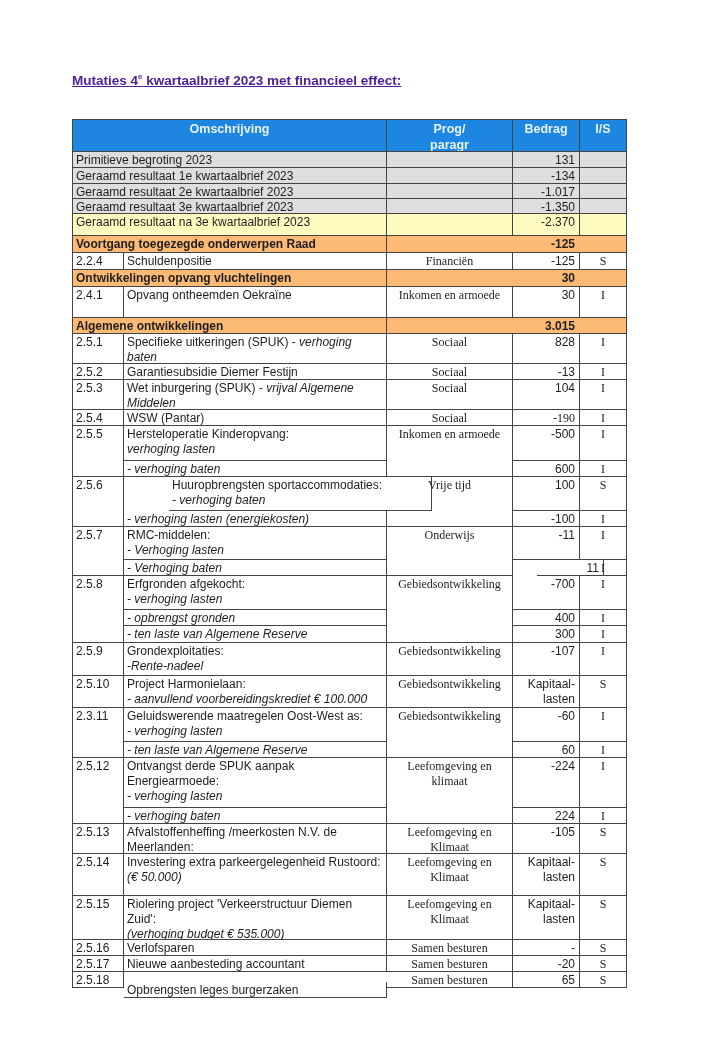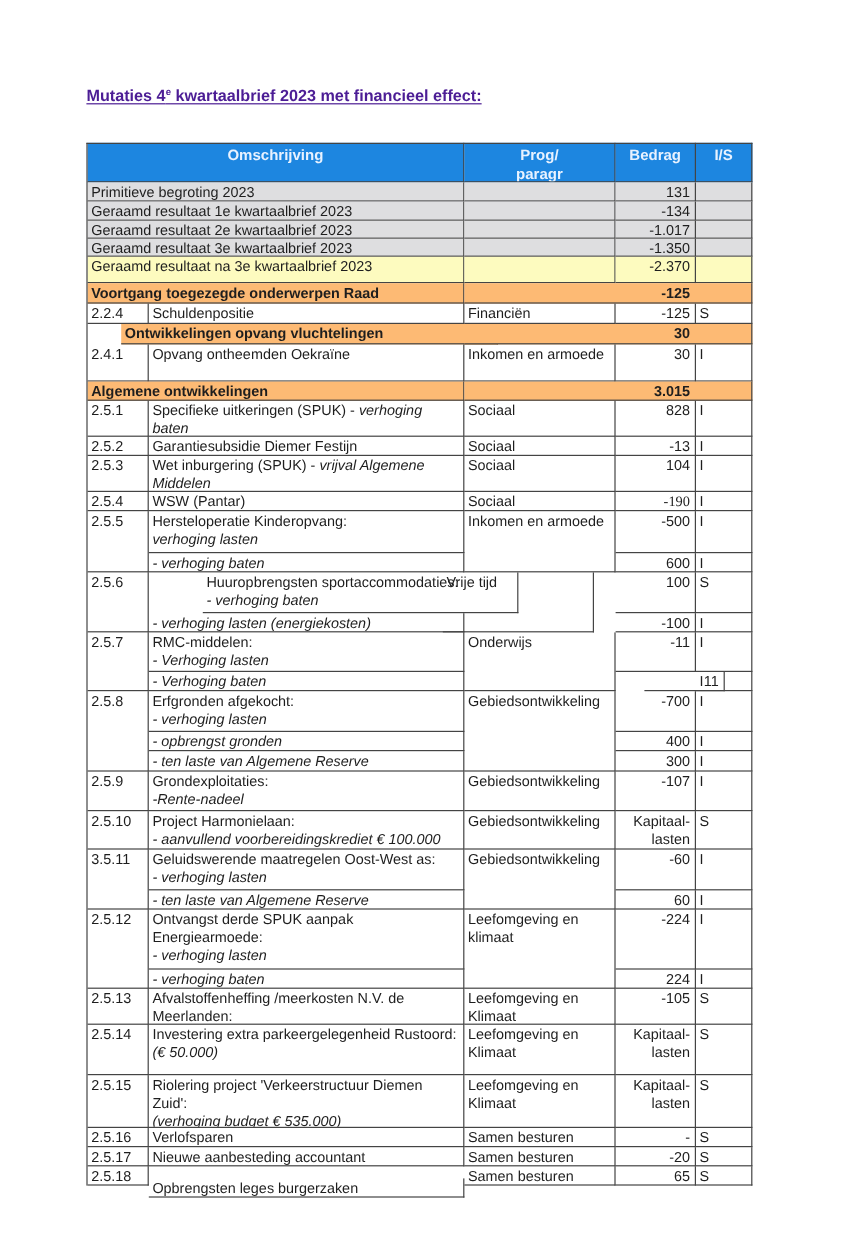--- a/index.html
+++ b/index.html
@@ -9,21 +9,21 @@
            text-decoration:underline; color:#4c1d95; white-space:nowrap; }
   .title sup { font-size:8px; }
   #tbl { position:absolute; left:73px; top:119px; width:554px; }
   .cell { position:absolute; box-sizing:border-box; border-right:1px solid #444; border-bottom:1px solid #444;
           font-size:12px; line-height:15px; padding:1px 3px; overflow:hidden; }
   .hdr { background:#1d86e0; color:#e8f2ff; font-weight:bold; text-align:center; font-size:12.5px; line-height:16px; padding-top:2px; }
   .grey { background:#dedee0; }
   .yellow { background:#fdfbbf; }
   .sect { background:#fdba74; font-weight:bold; }
   .r { text-align:right; padding-right:4px; }
-  .c { text-align:left; }
+  .c { text-align:center;font-family:Liberation Serif, serif; }
   i, .it { font-style:italic; }
   .outer { position:absolute; left:72px; top:119px; width:555px; height:869px;
            border-left:1px solid #444; border-top:1px solid #444; box-sizing:border-box; pointer-events:none; }
 </style>
 </head>
 <body>
 
 <div class="title"><span>Mutaties 4</span><sup>e</sup><span> kwartaalbrief 2023 met financieel effect:</span></div>
 
 <div id="tbl">
@@ -53,21 +53,21 @@
     <div class="cell yellow" style="left: 507px; top: 95px; width: 47px; height: 22px;"></div>
     <div class="cell sect" style="left: 0px; top: 117px; width: 314px; height: 17px;">Voortgang toegezegde onderwerpen Raad</div>
     <div class="cell sect" style="left: 314px; top: 117px; width: 240px; height: 17px;">
       <div style="position:absolute;right:51px;top:1px">-125</div>
     </div>
     <div class="cell " style="left: 0px; top: 134px; width: 51px; height: 17px;">2.2.4</div>
     <div class="cell " style="left: 51px; top: 134px; width: 263px; height: 17px;">Schuldenpositie</div>
     <div class="cell c" style="left: 314px; top: 134px; width: 126px; height: 17px;">Financiën</div>
     <div class="cell r" style="left: 440px; top: 134px; width: 67px; height: 17px;">-125</div>
     <div class="cell c" style="left: 507px; top: 134px; width: 47px; height: 17px;">S</div>
-    <div class="cell sect" style="left: 0px; top: 151px; width: 314px; height: 17px; margin-left: 28px;">Ontwikkelingen opvang vluchtelingen</div>
+    <div class="cell sect" style="left: 0px; top: 151px; width: 314px; height: 17px;">Ontwikkelingen opvang vluchtelingen</div>
     <div class="cell sect" style="left: 314px; top: 151px; width: 240px; height: 17px;">
       <div style="position:absolute;right:51px;top:1px">30</div>
     </div>
     <div class="cell " style="left: 0px; top: 168px; width: 51px; height: 31px;">2.4.1</div>
     <div class="cell " style="left: 51px; top: 168px; width: 263px; height: 31px;">Opvang ontheemden Oekraïne</div>
     <div class="cell c" style="left: 314px; top: 168px; width: 126px; height: 31px;">Inkomen en armoede</div>
     <div class="cell r" style="left: 440px; top: 168px; width: 67px; height: 31px;">30</div>
     <div class="cell c" style="left: 507px; top: 168px; width: 47px; height: 31px;">I</div>
     <div class="cell sect" style="left: 0px; top: 199px; width: 314px; height: 16px;">Algemene ontwikkelingen</div>
     <div class="cell sect" style="left: 314px; top: 199px; width: 240px; height: 16px;">
@@ -96,21 +96,21 @@
     <div class="cell " style="left: 0px; top: 307px; width: 51px; height: 51px;">2.5.5</div>
     <div class="cell " style="left: 51px; top: 307px; width: 263px; height: 35px;">Hersteloperatie Kinderopvang:<br><i>verhoging lasten</i></div>
     <div class="cell c" style="left: 314px; top: 307px; width: 126px; height: 51px;">Inkomen en armoede</div>
     <div class="cell r" style="left: 440px; top: 307px; width: 67px; height: 35px;">-500</div>
     <div class="cell c" style="left: 507px; top: 307px; width: 47px; height: 35px;">I</div>
     <div class="cell it" style="left: 51px; top: 342px; width: 263px; height: 16px;">- verhoging baten</div>
     <div class="cell r" style="left: 440px; top: 342px; width: 67px; height: 16px;">600</div>
     <div class="cell c" style="left: 507px; top: 342px; width: 47px; height: 16px;">I</div>
     <div class="cell " style="left: 0px; top: 358px; width: 51px; height: 50px;">2.5.6</div>
     <div class="cell " style="left: 51px; top: 358px; width: 263px; height: 34px; margin-left: 45px;">Huuropbrengsten sportaccommodaties:<br><i>- verhoging baten</i></div>
-    <div class="cell c" style="left: 296px; top: 358px; width: 126px; height: 50px;">Vrije tijd</div>
+    <div class="cell c" style="left: 314px; top: 358px; width: 126px; height: 50px;">Vrije tijd</div>
     <div class="cell r" style="left: 440px; top: 358px; width: 67px; height: 34px;">100</div>
     <div class="cell c" style="left: 507px; top: 358px; width: 47px; height: 34px;">S</div>
     <div class="cell it" style="left: 51px; top: 392px; width: 263px; height: 16px;">- verhoging lasten (energiekosten)</div>
     <div class="cell r" style="left: 440px; top: 392px; width: 67px; height: 16px;">-100</div>
     <div class="cell c" style="left: 507px; top: 392px; width: 47px; height: 16px;">I</div>
     <div class="cell " style="left: 0px; top: 408px; width: 51px; height: 49px;">2.5.7</div>
     <div class="cell " style="left: 51px; top: 408px; width: 263px; height: 33px;">RMC-middelen:<br><i>- Verhoging lasten</i></div>
     <div class="cell c" style="left: 314px; top: 408px; width: 126px; height: 49px;">Onderwijs</div>
     <div class="cell r" style="left: 440px; top: 408px; width: 67px; height: 33px;">-11</div>
     <div class="cell c" style="left: 507px; top: 408px; width: 47px; height: 33px;">I</div>
@@ -131,21 +131,21 @@
     <div class="cell " style="left: 0px; top: 524px; width: 51px; height: 33px;">2.5.9</div>
     <div class="cell " style="left: 51px; top: 524px; width: 263px; height: 33px;">Grondexploitaties:<br><i>-Rente-nadeel</i></div>
     <div class="cell c" style="left: 314px; top: 524px; width: 126px; height: 33px;">Gebiedsontwikkeling</div>
     <div class="cell r" style="left: 440px; top: 524px; width: 67px; height: 33px;">-107</div>
     <div class="cell c" style="left: 507px; top: 524px; width: 47px; height: 33px;">I</div>
     <div class="cell " style="left: 0px; top: 557px; width: 51px; height: 32px;">2.5.10</div>
     <div class="cell " style="left: 51px; top: 557px; width: 263px; height: 32px;">Project Harmonielaan:<br><i>- aanvullend voorbereidingskrediet € 100.000</i></div>
     <div class="cell c" style="left: 314px; top: 557px; width: 126px; height: 32px;">Gebiedsontwikkeling</div>
     <div class="cell r" style="left: 440px; top: 557px; width: 67px; height: 32px;">Kapitaal-<br>lasten</div>
     <div class="cell c" style="left: 507px; top: 557px; width: 47px; height: 32px;">S</div>
-    <div class="cell " style="left: 0px; top: 589px; width: 51px; height: 50px;">3.5.11</div>
+    <div class="cell " style="left: 0px; top: 589px; width: 51px; height: 50px;">2.3.11</div>
     <div class="cell " style="left: 51px; top: 589px; width: 263px; height: 34px;">Geluidswerende maatregelen Oost-West as:<br><i>- verhoging lasten</i></div>
     <div class="cell c" style="left: 314px; top: 589px; width: 126px; height: 50px;">Gebiedsontwikkeling</div>
     <div class="cell r" style="left: 440px; top: 589px; width: 67px; height: 34px;">-60</div>
     <div class="cell c" style="left: 507px; top: 589px; width: 47px; height: 34px;">I</div>
     <div class="cell it" style="left: 51px; top: 623px; width: 263px; height: 16px;">- ten laste van Algemene Reserve</div>
     <div class="cell r" style="left: 440px; top: 623px; width: 67px; height: 16px;">60</div>
     <div class="cell c" style="left: 507px; top: 623px; width: 47px; height: 16px;">I</div>
     <div class="cell " style="left: 0px; top: 639px; width: 51px; height: 66px;">2.5.12</div>
     <div class="cell " style="left: 51px; top: 639px; width: 263px; height: 50px;">Ontvangst derde SPUK aanpak Energiearmoede:<br><i>- verhoging lasten</i></div>
     <div class="cell c" style="left: 314px; top: 639px; width: 126px; height: 66px;">Leefomgeving en klimaat</div>

